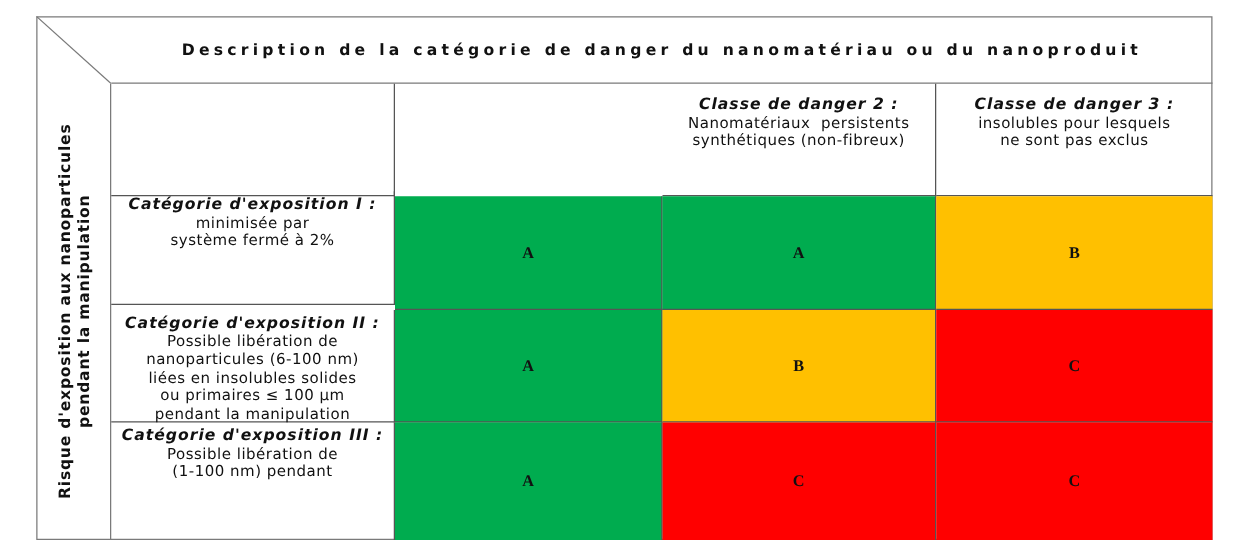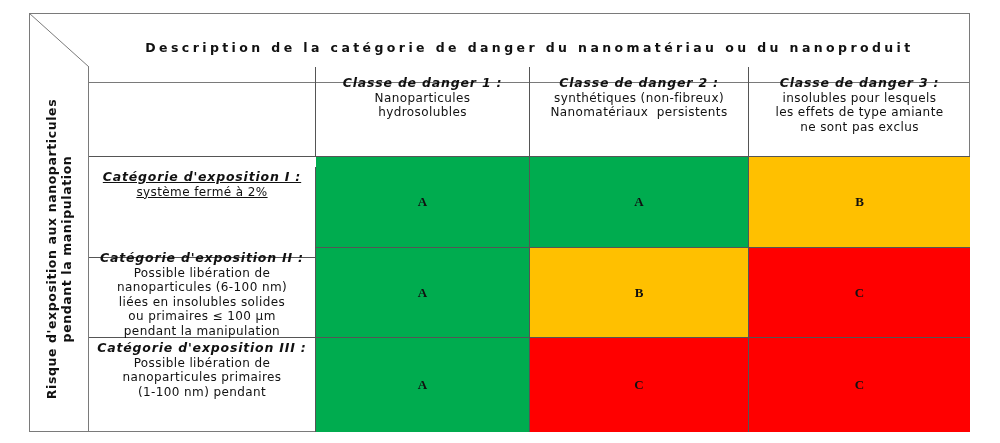--- a/index.html
+++ b/index.html
@@ -1,21 +1,21 @@
 <!DOCTYPE html>
 <html><head>
 <meta charset="utf-8">
 <style>
   html,body{margin:0;padding:0;background:#fff;}
   body{width:1000px;height:443px;position:relative;overflow:hidden;font-family:"DejaVu Sans","Liberation Sans",sans-serif;color:#111;}
   .frame{position:absolute;left:29px;top:13px;width:941px;height:419px;border:1px solid #7a7a7a;box-sizing:border-box;}
   .diag{position:absolute;left:29px;top:13px;width:60px;height:54px;}
   .vlabel-col{position:absolute;left:29px;top:67px;width:60px;height:365px;border-right:1px solid #7a7a7a;box-sizing:border-box;}
   .vlabel{position:absolute;left:30px;top:182px;width:360px;transform:translate(-50%,-50%) rotate(-90deg);text-align:center;font-weight:bold;font-size:12.5px;line-height:15px;letter-spacing:0.6px;white-space:nowrap;}
-  .title{position:absolute;left:89px;top:13px;width:881px;height:70px;border-bottom:1px solid #7a7a7a;box-sizing:border-box;display:flex;align-items:center;justify-content:center;font-weight:bold;font-size:12.5px;letter-spacing:3.4px;}
+  .title{position:absolute;left:89px;top:13px;width:881px;height:54px;border-bottom:1px solid #7a7a7a;box-sizing:border-box;display:flex;align-items:center;justify-content:center;font-weight:bold;font-size:12.5px;letter-spacing:3.4px;}
   .grid{position:absolute;left:89px;top:67px;width:881px;height:365px;}
   .cell{position:absolute;box-sizing:border-box;border-right:1px solid #555;border-bottom:1px solid #555;}
   .hdr{text-align:center;font-size:12px;line-height:14.5px;padding-top:9px;letter-spacing:0.4px;}
   .hdr .t{font-weight:bold;font-style:italic;font-size:12.5px;letter-spacing:0.8px;}
   .rowh{text-align:center;font-size:12px;line-height:14.5px;padding-top:3px;letter-spacing:0.4px;}
   .rowh .t{font-weight:bold;font-style:italic;font-size:12.5px;letter-spacing:0.8px;}
   .risk{display:flex;align-items:center;justify-content:center;font-family:"Liberation Serif","DejaVu Serif",serif;font-weight:bold;font-size:13px;}
 </style>
 </head>
 <body>
@@ -29,39 +29,34 @@
   <div class="vlabel">
     <div>Risque d'exposition aux nanoparticules</div>
     <div>pendant la manipulation</div>
   </div>
 </div>
 
 <div class="grid">
 
   <div class="cell" style="left:0;top:0;width:227px;height:90px;"></div>
 
-  <div class="cell hdr" style="left:227px;top:0;width:214px;height:90px;">
-    <div class="t">Classe de danger 1 :</div>
-    <div>Nanoparticules</div>
-    <div>hydrosolubles</div>
-  </div>
   <div class="cell hdr" style="left:441px;top:0;width:219px;height:90px;">
     <div class="t">Classe de danger 2 :</div>
+    <div style="white-space:pre">Nanomatériaux  persistents</div>
     <div>synthétiques (non-fibreux)</div>
-    <div style="white-space:pre">Nanomatériaux  persistents</div>
   </div>
   <div class="cell hdr" style="left:660px;top:0;width:221px;height:90px;border-right:none;">
     <div class="t">Classe de danger 3 :</div>
     <div>insolubles pour lesquels</div>
-    <div>les effets de type amiante</div>
     <div>ne sont pas exclus</div>
   </div>
 
-  <div class="cell rowh" style="left:0;top:100px;width:227px;height:91px;text-decoration:underline;">
+  <div class="cell rowh" style="left:0;top:86px;width:227px;height:91px;">
     <div class="t">Catégorie d'exposition I :</div>
+    <div>minimisée par</div>
     <div>système fermé à 2%</div>
   </div>
   <div class="cell risk" style="left:227px;top:90px;width:214px;height:91px;background:#00ac4f;">A</div>
   <div class="cell risk" style="left:441px;top:90px;width:219px;height:91px;background:#00ac4f;">A</div>
   <div class="cell risk" style="left:660px;top:90px;width:221px;height:91px;background:#ffc000;border-right:none;">B</div>
 
   <div class="cell rowh" style="left:0;top:181px;width:227px;height:90px;">
     <div class="t">Catégorie d'exposition II :</div>
     <div>Possible libération de</div>
     <div>nanoparticules (6-100 nm)</div>
@@ -69,19 +64,18 @@
     <div>ou primaires ≤ 100 µm</div>
     <div>pendant la manipulation</div>
   </div>
   <div class="cell risk" style="left:227px;top:181px;width:214px;height:90px;background:#00ac4f;">A</div>
   <div class="cell risk" style="left:441px;top:181px;width:219px;height:90px;background:#ffc000;">B</div>
   <div class="cell risk" style="left:660px;top:181px;width:221px;height:90px;background:#ff0000;border-right:none;">C</div>
 
   <div class="cell rowh" style="left:0;top:271px;width:227px;height:94px;border-bottom:none;">
     <div class="t">Catégorie d'exposition III :</div>
     <div>Possible libération de</div>
-    <div>nanoparticules primaires</div>
     <div>(1-100 nm) pendant</div>
   </div>
   <div class="cell risk" style="left:227px;top:271px;width:214px;height:94px;background:#00ac4f;border-bottom:none;">A</div>
   <div class="cell risk" style="left:441px;top:271px;width:219px;height:94px;background:#ff0000;border-bottom:none;">C</div>
   <div class="cell risk" style="left:660px;top:271px;width:221px;height:94px;background:#ff0000;border-right:none;border-bottom:none;">C</div>
 </div>
 
 </body></html>

